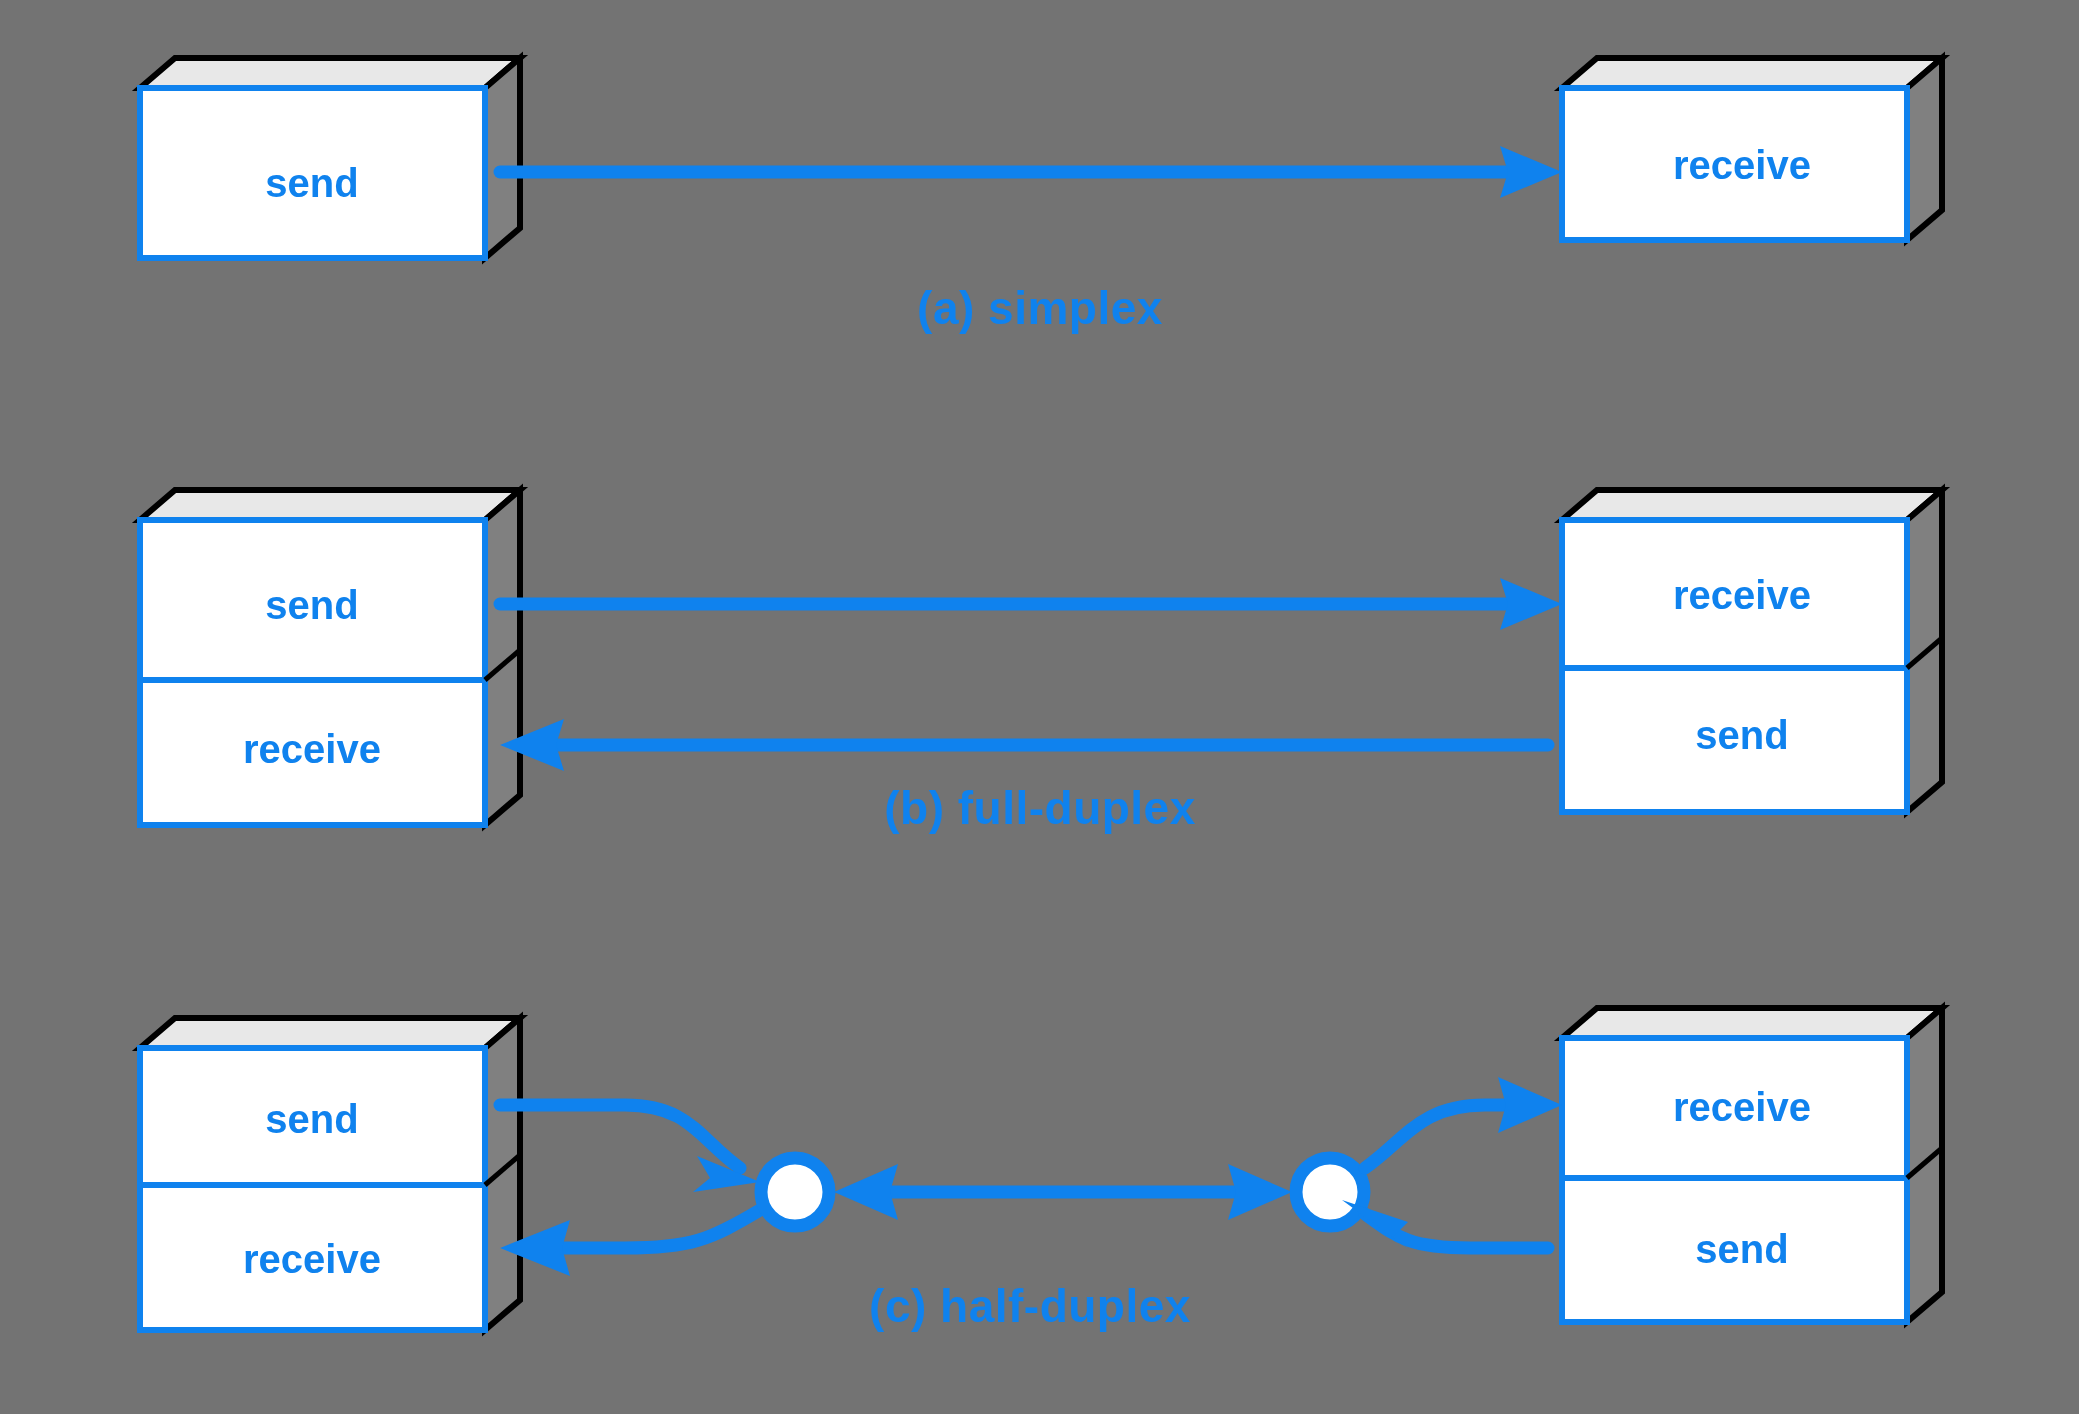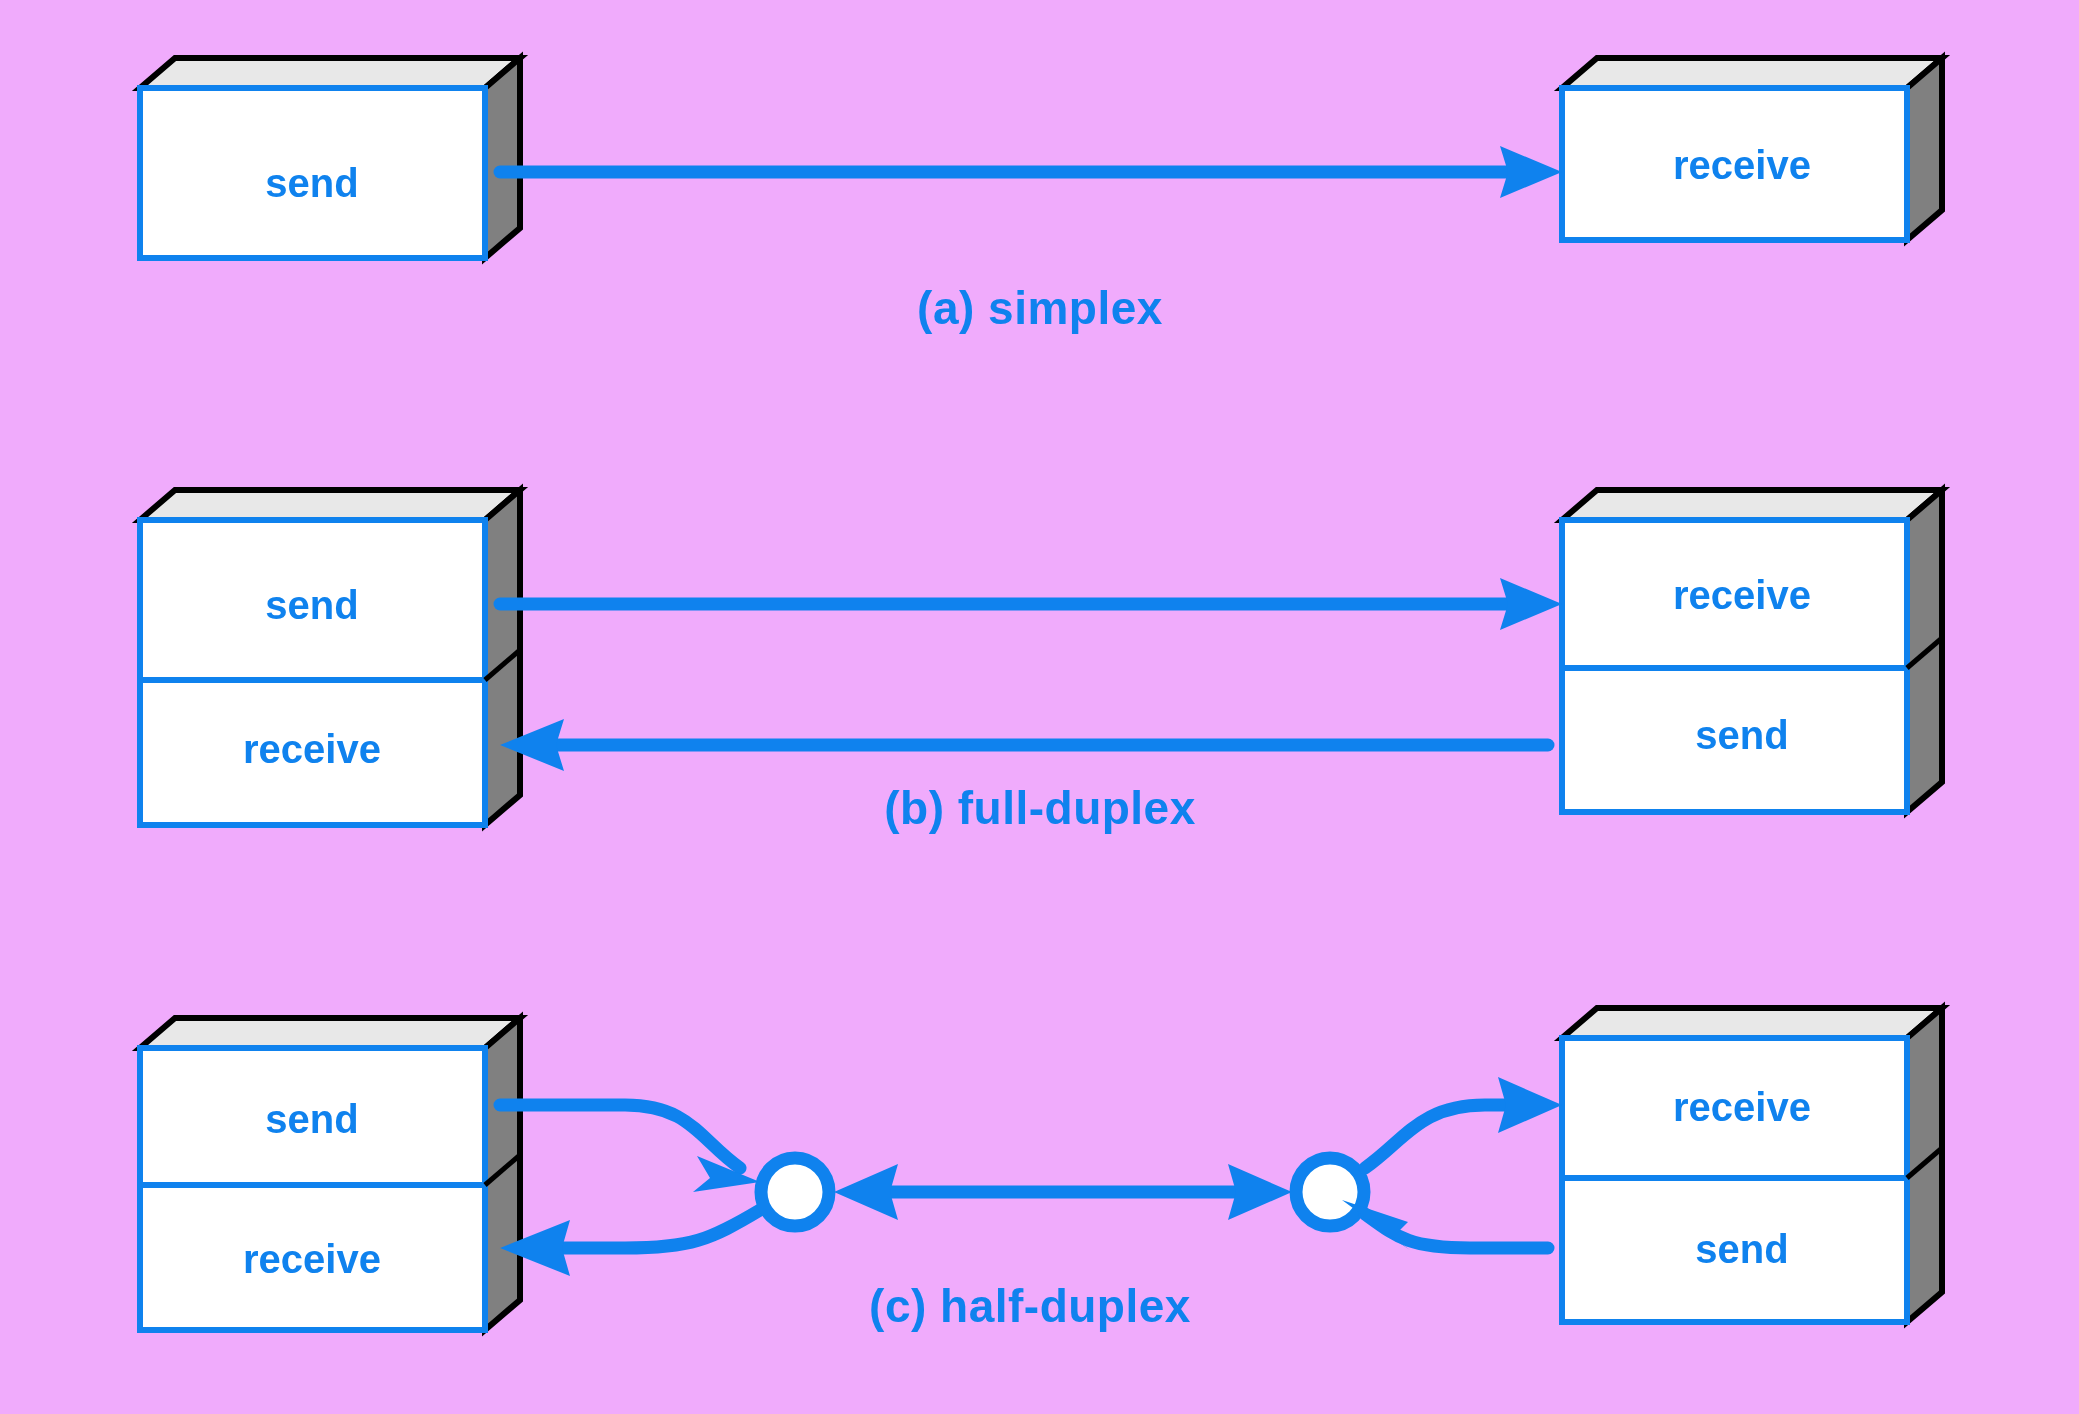--- a/index.html
+++ b/index.html
@@ -1,21 +1,21 @@
 <!DOCTYPE html>
 <html><head>
 <meta charset="utf-8">
 <style>
   html,body{margin:0;padding:0;background:#ffffff;}
   body{
     width:2079px;height:1414px;
     font-family:"Liberation Sans","DejaVu Sans",sans-serif;
     overflow:hidden;
   }
-  #stage{position:relative;width:2079px;height:1414px;background:#f0abfc;}
+  #stage{position:relative;width:2079px;height:1414px;background:#737373;}
   svg.diagram{position:absolute;top:0;left:0;width:2079px;height:1414px;display:block;}
   .box-label{
     font-family:"Liberation Sans","DejaVu Sans",sans-serif;
     font-weight:bold;font-size:40px;fill:#0f82ee;
     text-anchor:middle;dominant-baseline:middle;
   }
   .caption{
     font-family:"Liberation Sans","DejaVu Sans",sans-serif;
     font-weight:bold;font-size:46px;fill:#0f82ee;
     text-anchor:middle;dominant-baseline:middle;

